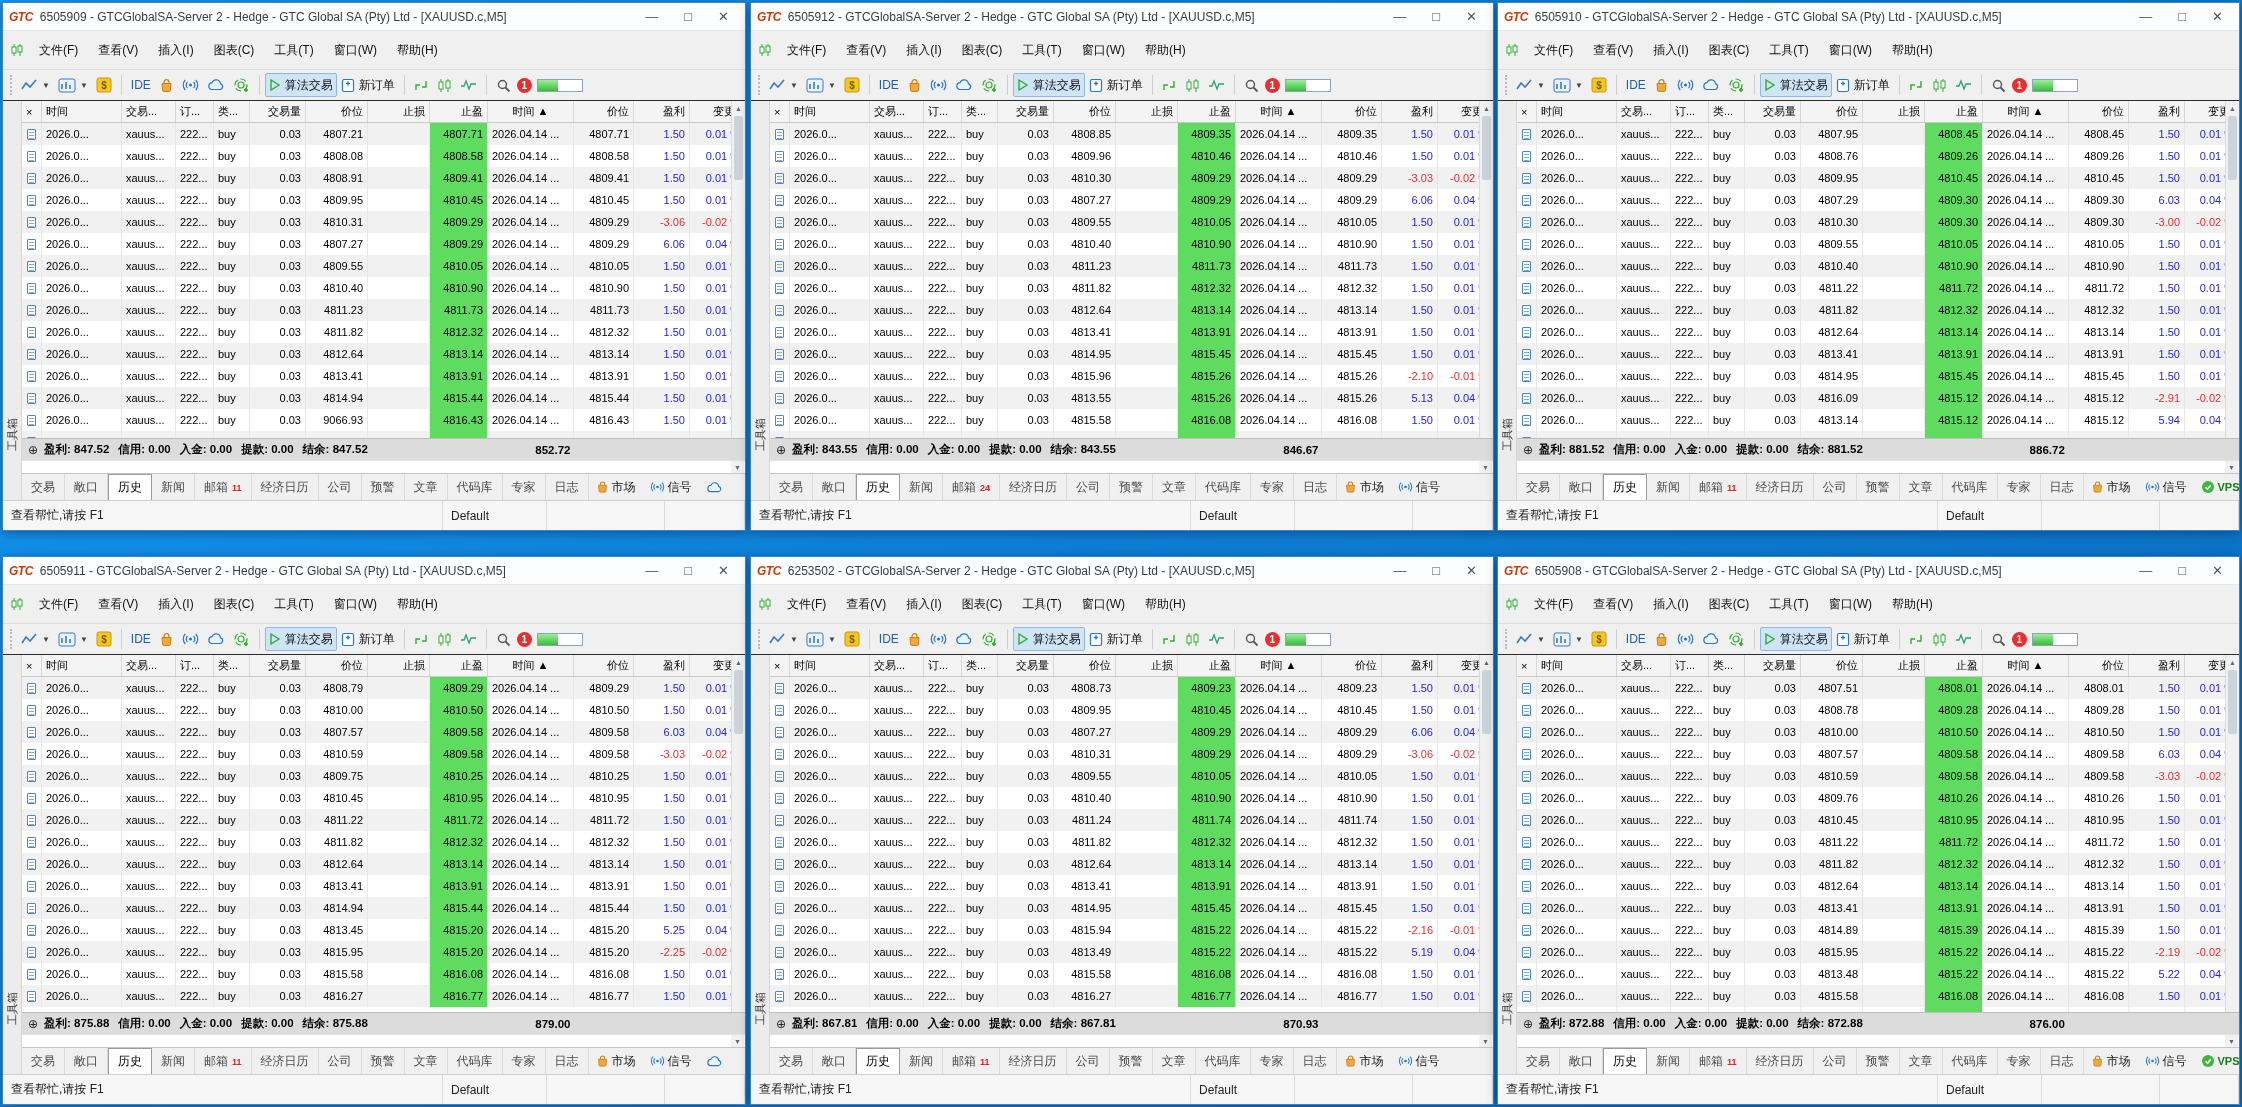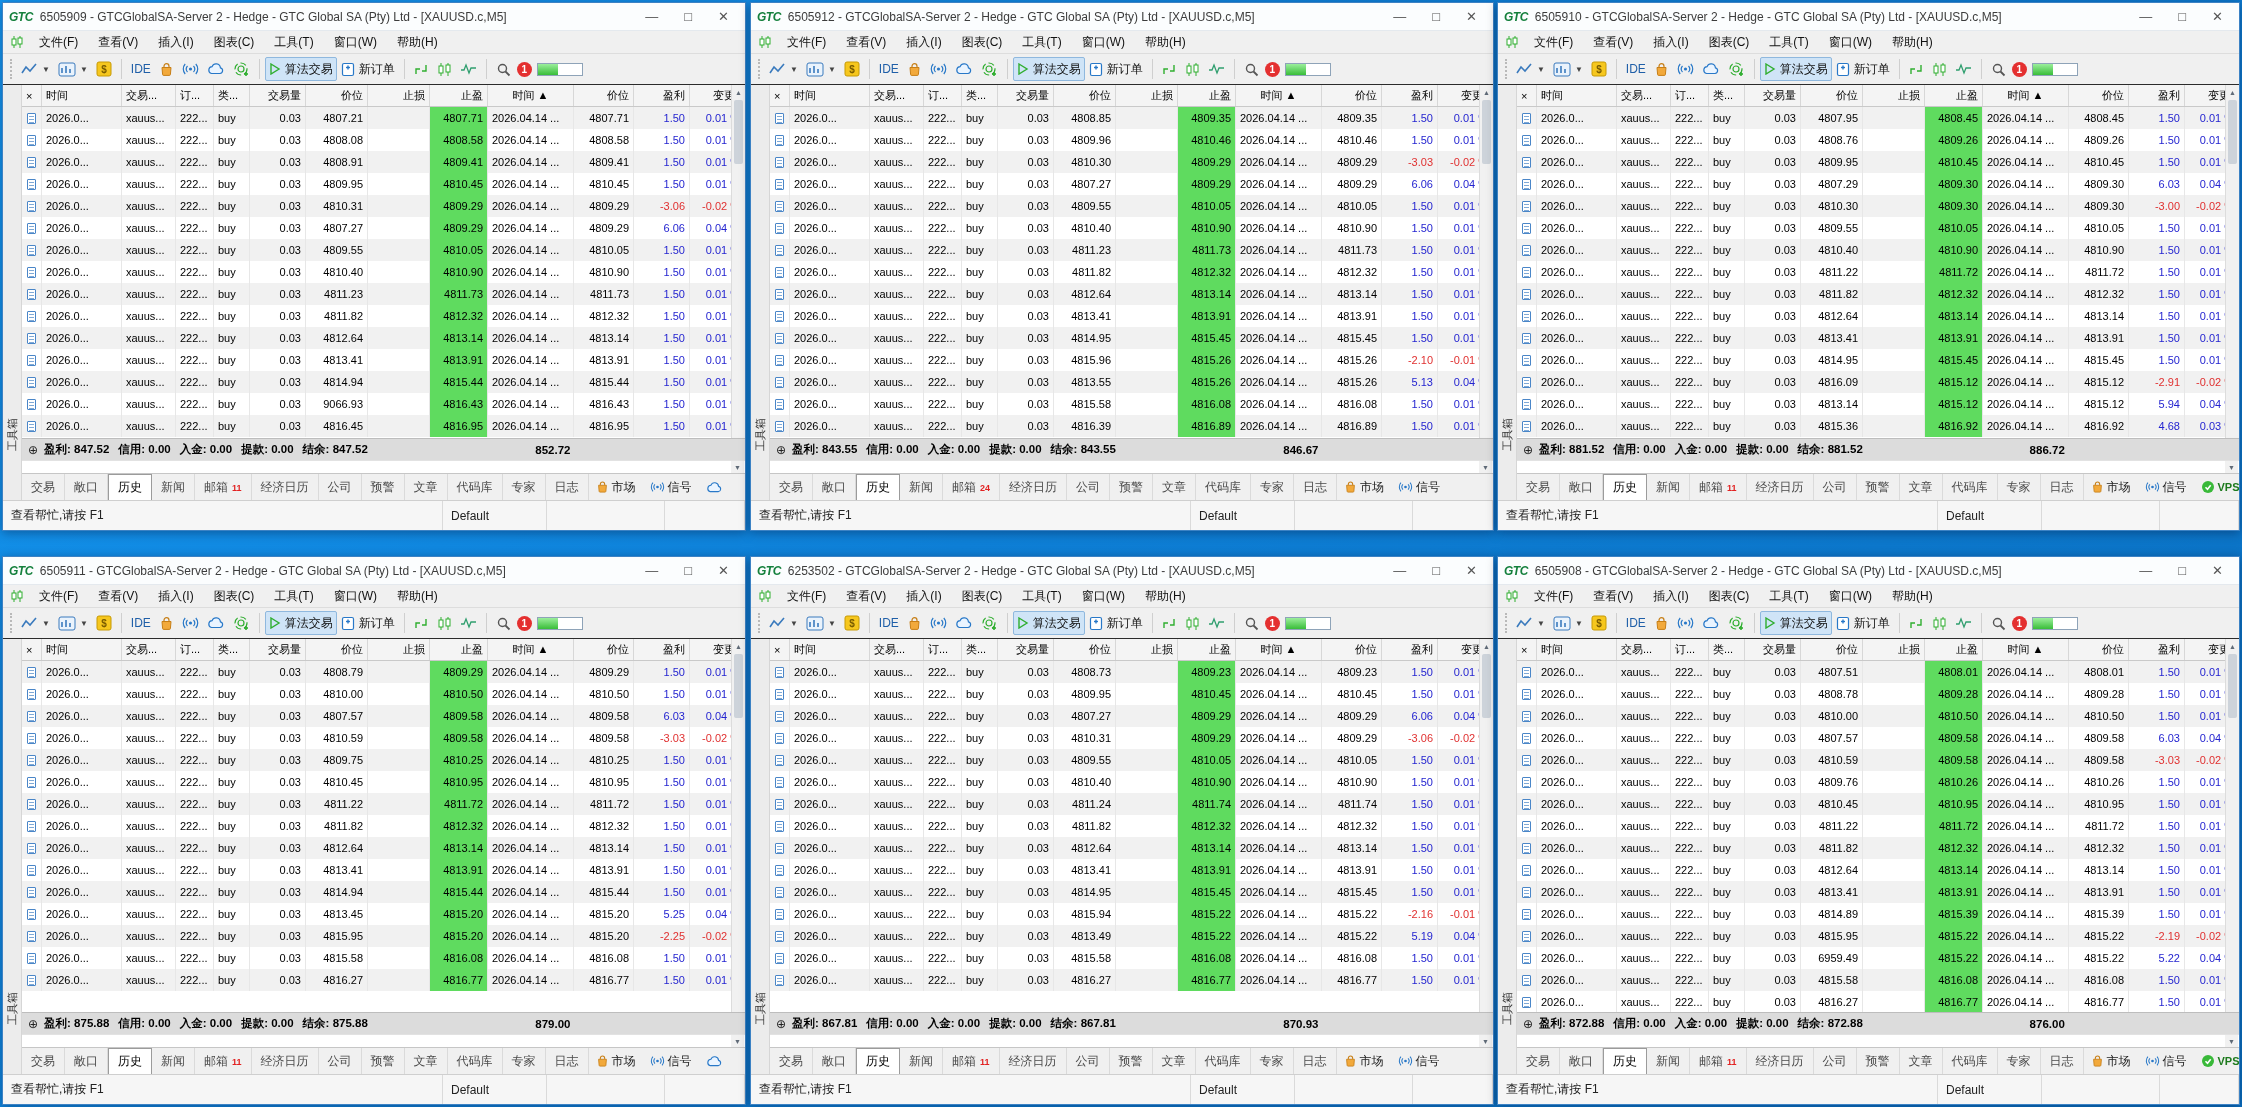--- a/index.html
+++ b/index.html
@@ -10,26 +10,26 @@
     position: relative; overflow: hidden;
   }
   .window {
     position:absolute; background:#f0f0f0; border:1px solid #3c82c4;
     box-shadow:0 2px 10px rgba(0,0,30,.35);
     display:flex; flex-direction:column; overflow:hidden;
   }
   
   .titlebar { height:28px; background:#fbfdfe; border-bottom:1px solid #e4e9ee;
     display:flex; align-items:center; padding:0 6px; gap:7px; flex:none; }
-  .gtc-logo { font-weight:bold; font-style:italic; color:#15803d; font-size:12px; letter-spacing:-0.5px; flex:none; }
+  .gtc-logo { font-weight:bold; font-style:italic; color:#c2410c; font-size:12px; letter-spacing:-0.5px; flex:none; }
   .title-text { flex:1; font-size:12px; color:#3c3c3c; white-space:nowrap; overflow:hidden; }
   .win-controls { display:flex; gap:26px; padding:0 10px 0 4px; color:#555; font-size:13px; flex:none; }
   .win-controls span { cursor:default; line-height:1; }
   
-  .menubar { height:23px; background:#f0f0f0; border-bottom:1px solid #dddddd;
+  .menubar { height:39px; background:#f0f0f0; border-bottom:1px solid #dddddd;
     display:flex; align-items:center; font-size:12px; color:#111; padding:0 4px; flex:none; }
   .menu-item { padding:3px 10px; white-space:nowrap; }
   .menu-sym-icon { margin:0 4px 0 2px; flex:none; display:flex; }
   
   .toolbar { height:31px; background:#f0f0f0; border-bottom:1px solid #2b2b2b;
     display:flex; align-items:center; padding:0 4px; flex:none; white-space:nowrap; overflow:hidden; }
   .grip { width:4px; height:20px; border-left:2px dotted #b9b9b9; margin:0 3px; flex:none; }
   .tbtn { height:24px; min-width:22px; display:inline-flex; align-items:center; justify-content:center;
     gap:4px; padding:0 3px; font-size:12px; color:#111; border:1px solid transparent; border-radius:2px; flex:none; }
   .tbtn.highlight { background:#cfe4f7; border-color:#8fb8de; }
@@ -2965,21 +2965,21 @@
             </div>
             <div class="row">
               <span class="cell c0">
                 <span class="doc-icon"></span>
               </span>
               <span class="cell c1">2026.0...</span>
               <span class="cell c2">xauus...</span>
               <span class="cell c3">222...</span>
               <span class="cell c4">buy</span>
               <span class="cell c5 num">0.03</span>
-              <span class="cell c6 num">6959.49</span>
+              <span class="cell c6 num">4813.48</span>
               <span class="cell c7 num"></span>
               <span class="cell c8 num tp-cell">4815.22</span>
               <span class="cell c9">2026.04.14 ...</span>
               <span class="cell c10 num">4815.22</span>
               <span class="cell c11 num pos">5.22</span>
               <span class="cell c12 num pos">0.04 %</span>
             </div>
             <div class="row">
               <span class="cell c0">
                 <span class="doc-icon"></span>

